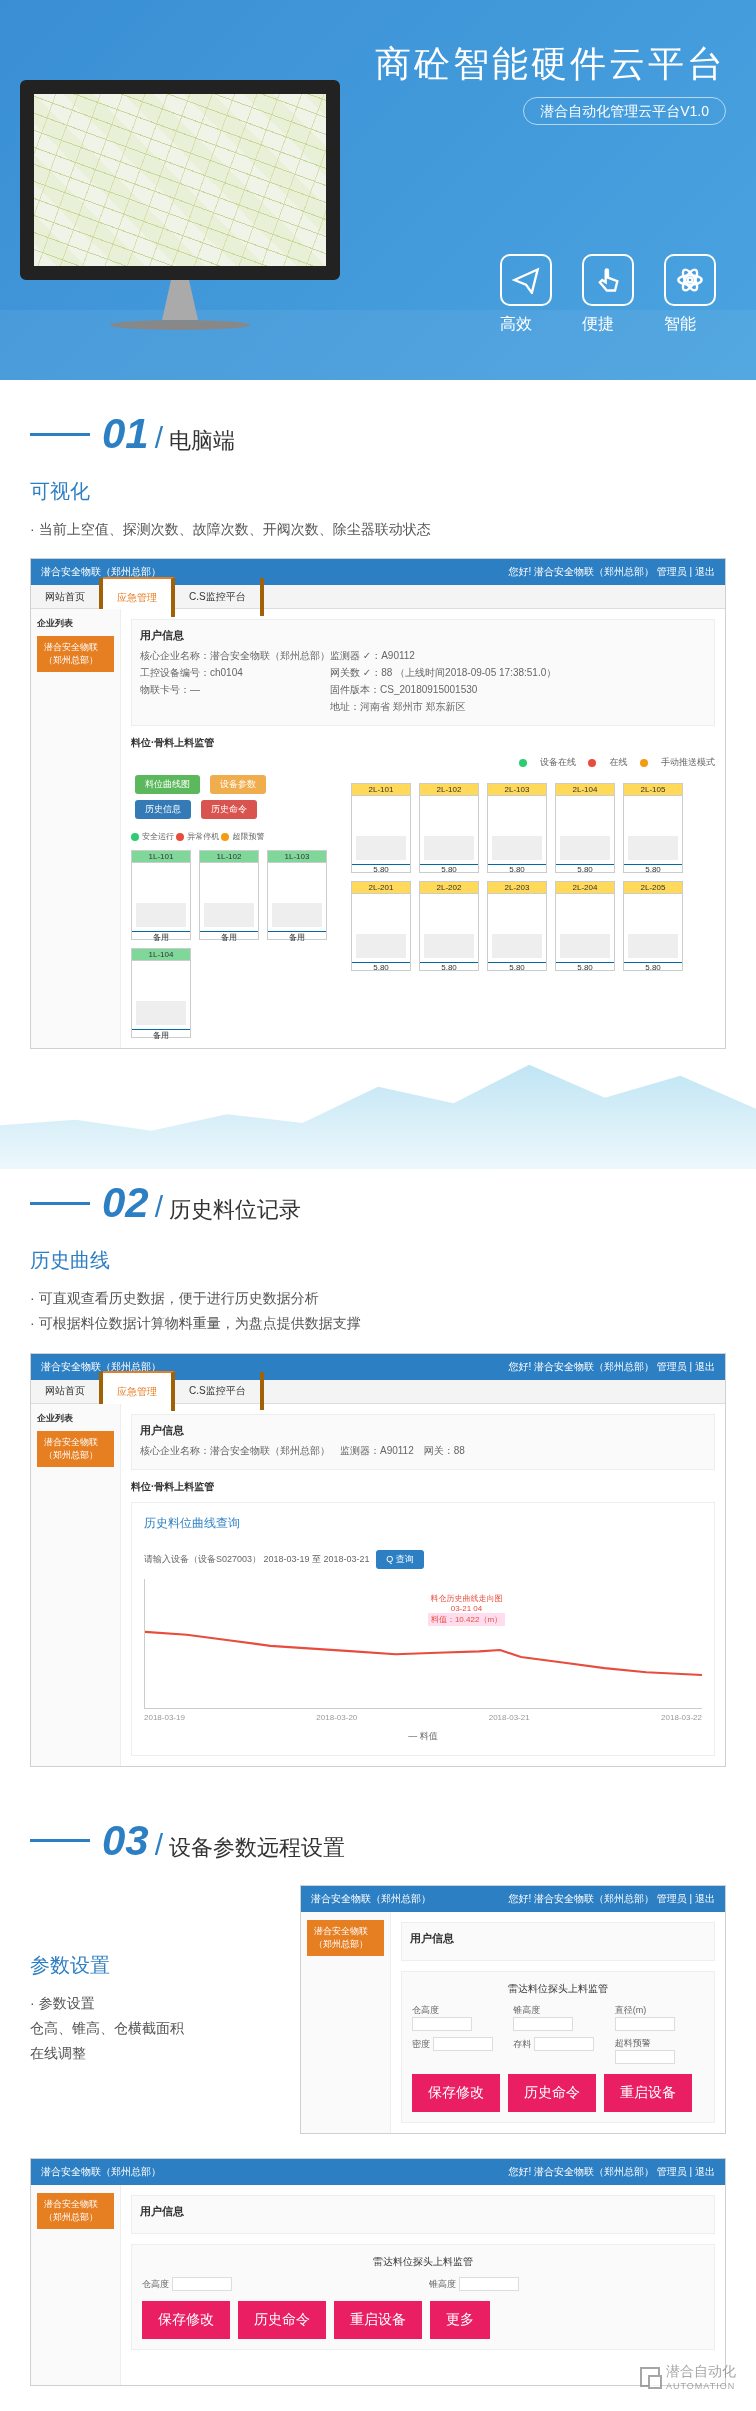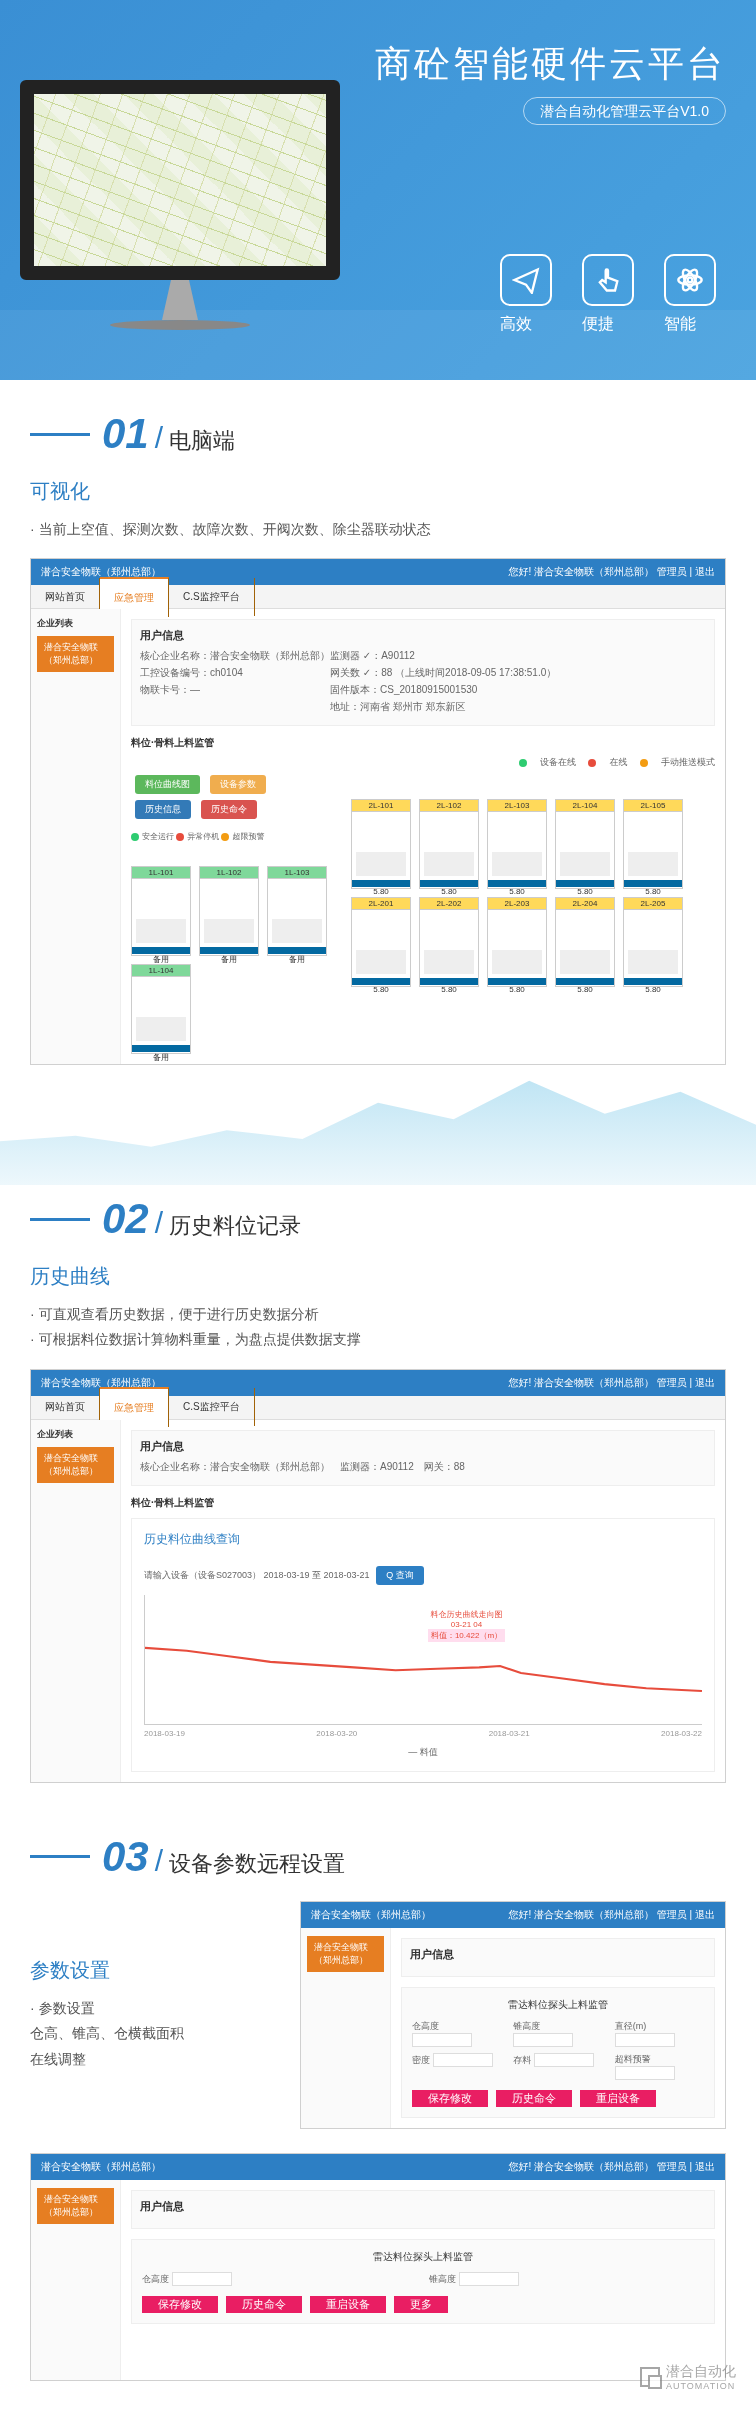--- a/index.html
+++ b/index.html
@@ -24,58 +24,58 @@
 .sect-line{width:60px;height:3px;background:#2d7fc4;margin-right:6px;align-self:center}
 .sect-num{font-size:42px;color:#2d7fc4;font-style:italic;font-weight:700}
 .sect-slash{font-size:30px;color:#2d7fc4}
 .sect-title{font-size:22px;color:#333}
 .sub-hd{font-size:20px;color:#2d7fc4;margin-bottom:12px}
 .para{font-size:14px;color:#555;line-height:1.8}
 .bullet::before{content:"·";margin-right:4px}
 .shot{border:1px solid #d0d0d0;background:#fff;margin-top:16px}
 .shot-bar{background:#2d7fc4;height:26px;display:flex;align-items:center;padding:0 10px;color:#fff;font-size:10px;justify-content:space-between}
 .shot-tabs{background:#f4f4f4;height:24px;border-bottom:1px solid #ddd;display:flex;font-size:10px;align-items:center}
-.shot-tab{padding:12px 14px;border-right:1px solid #a16207}
+.shot-tab{padding:12px 14px;border-right:4px solid #a16207}
 .shot-tab.active{background:#fff;color:#e67e22;border-top:2px solid #e67e22}
 .shot-body{display:flex;min-height:280px}
 .shot-side{width:90px;background:#fafafa;border-right:1px solid #eee;padding:8px 6px;font-size:9px}
 .side-item{padding:4px 6px;margin-bottom:3px;background:#fff;border:1px solid #eee;color:#666}
 .side-item.on{background:#e67e22;color:#fff;border-color:#e67e22}
 .shot-main{flex:1;padding:10px;font-size:10px}
 .info-box{background:#fafafa;border:1px solid #eee;padding:8px;margin-bottom:10px}
 .info-title{font-size:11px;font-weight:700;margin-bottom:6px}
 .info-cols{display:flex;flex-wrap:wrap}
 .info-kv{color:#666;margin-bottom:3px}
-.silos{display:flex;flex-wrap:wrap;gap:8px;margin-top:24px}
+.silos{display:flex;flex-wrap:wrap;gap:8px;margin-top:8px}
 .silo{width:60px;height:90px;border:1px solid #ccc;background:#fff;position:relative;font-size:8px;text-align:center}
 .silo-top{height:12px;background:#ffd95a;border-bottom:1px solid #ccc;line-height:12px;color:#333}
 .silo.green .silo-top{background:#7fd89a}
 .silo-body{height:60px;background:linear-gradient(#fff 60%,#eee 60%);margin:4px}
-.silo-base{height:10px;border-top:7px solid #0369a1}
+.silo-base{height:10px;border-top:1px solid #0369a1}
 .legend{text-align:right;font-size:9px;color:#666;margin-bottom:6px}
 .legend span{margin-left:10px}
 .dot{display:inline-block;width:8px;height:8px;border-radius:50%;margin-right:3px;vertical-align:middle}
 .dot.g{background:#2ecc71}.dot.r{background:#e74c3c}.dot.o{background:#f39c12}
 .wave{height:110px;background:linear-gradient(180deg,rgba(110,195,230,0.45),rgba(110,195,230,0.12));clip-path:polygon(0 60%,10% 55%,20% 65%,30% 50%,40% 58%,50% 25%,60% 40%,70% 5%,80% 35%,90% 15%,100% 45%,100% 100%,0 100%);margin-top:-10px}
 .chart-box{border:1px solid #eee;padding:12px;margin-top:8px;background:#fff}
 .chart-title{color:#2d7fc4;font-size:12px;margin-bottom:18px}
 .chart-params{font-size:9px;color:#666;margin-bottom:10px}
 .btn-sm{background:#2d7fc4;color:#fff;border:none;padding:3px 10px;border-radius:3px;font-size:9px;margin-left:4px}
 .chart-canvas{height:130px;position:relative;border-bottom:1px solid #ccc;border-left:1px solid #ccc}
 .chart-line{position:absolute;left:0;right:0;top:0;bottom:0}
 .chart-tip{position:absolute;right:35%;top:10%;font-size:8px;color:#e74c3c;text-align:center;background:rgba(255,255,255,0.9);padding:2px}
 .chart-x{display:flex;justify-content:space-between;font-size:8px;color:#999;margin-top:4px}
 .chart-legend{text-align:center;font-size:9px;color:#666;margin-top:8px}
 .params-area{background:#fafafa;border:1px solid #eee;padding:10px;margin-top:10px}
 .params-title{font-size:10px;text-align:center;margin-bottom:8px}
 .form-row{display:flex;gap:12px;margin-bottom:6px}
 .form-item{flex:1;font-size:9px;color:#666}
 .form-item input{width:60px;border:1px solid #ddd;padding:1px 3px;font-size:9px}
 .btn-row{display:flex;gap:8px;margin-top:10px}
-.btn-pink{background:#e91e63;color:#fff;padding:1px 16px;font-size:11px;border:none}
+.btn-pink{background:#e91e63;color:#fff;padding:10px 16px;font-size:14px;border:none}
 .split{display:flex;gap:24px;margin-top:24px}
 .split-left{flex:0 0 250px}
 .sect3-row{display:flex;gap:20px;align-items:center}
 .sect3-row .shot{flex:1}
 .footer-logo{position:fixed;right:20px;bottom:20px;color:#888;font-size:14px;display:flex;align-items:center;gap:6px;opacity:0.75}
 .footer-logo .sq{width:20px;height:20px;border:2px solid #888;position:relative}
 .footer-logo .sq::after{content:"";position:absolute;right:-4px;bottom:-4px;width:10px;height:10px;border:2px solid #888;background:#fff}
 .footer-sub{font-size:9px;letter-spacing:1px}
 </style>
 </head>

